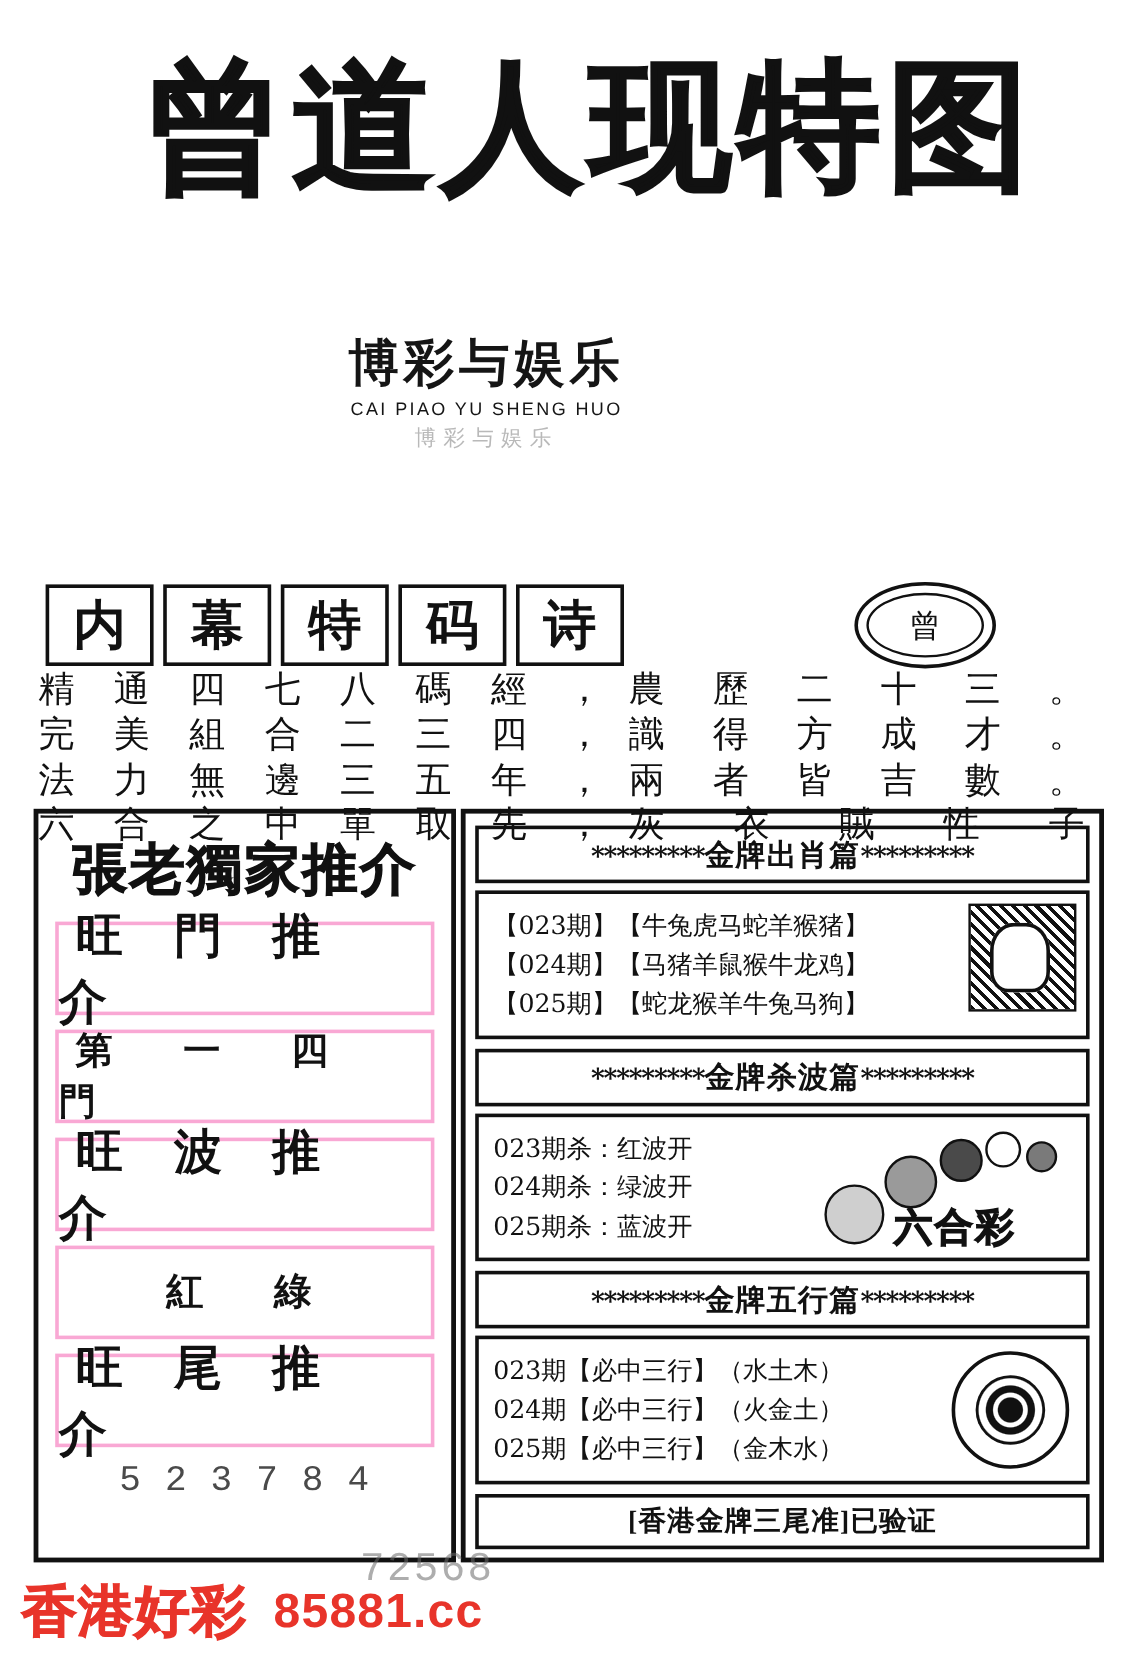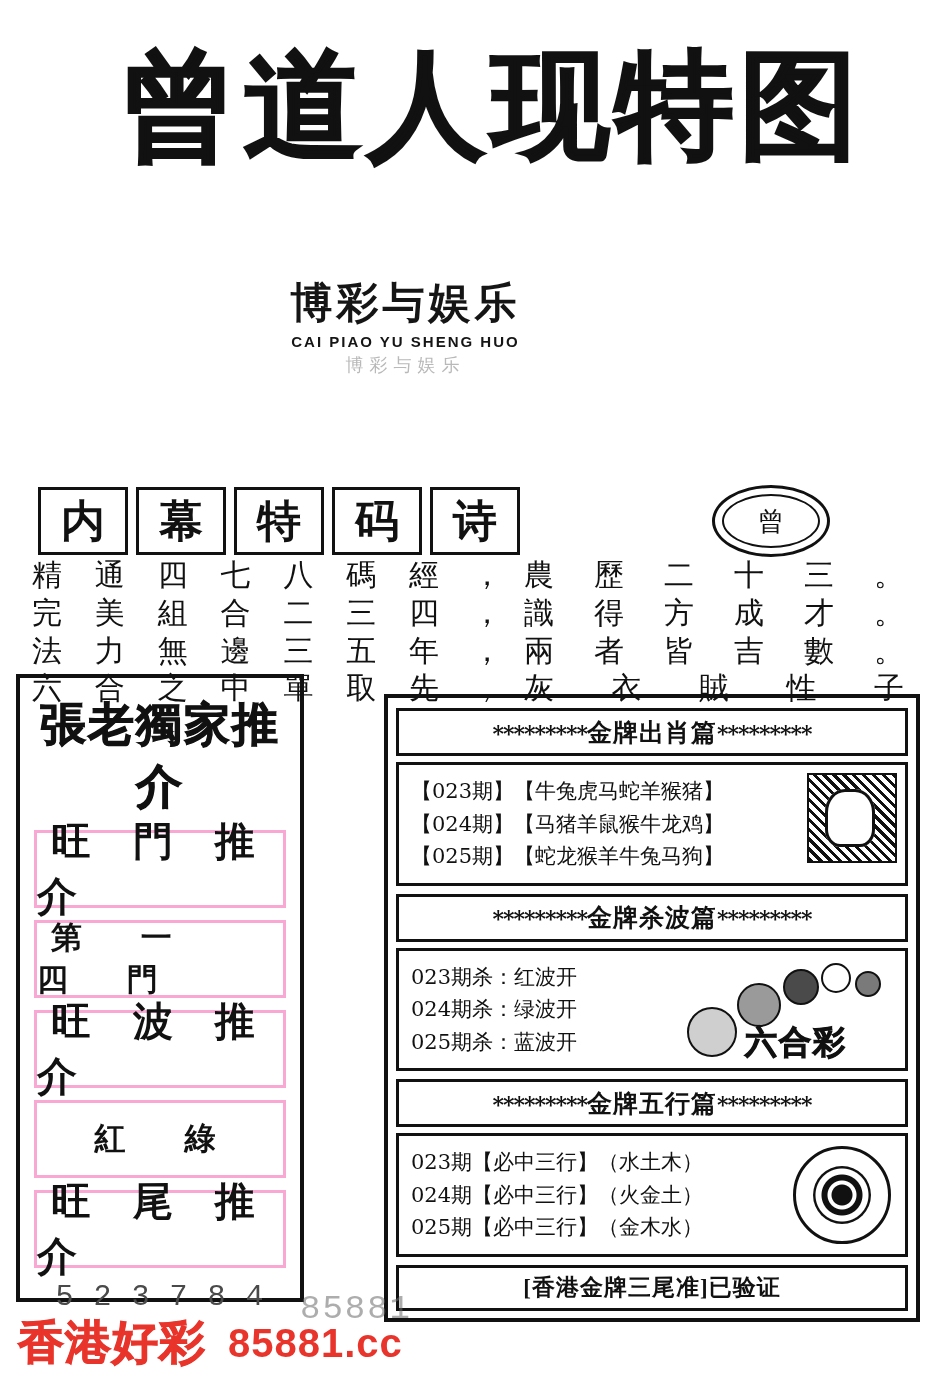--- a/index.html
+++ b/index.html
@@ -31,21 +31,21 @@
   }
   .sub-title{
     font-family:"DejaVu Serif","Liberation Serif",serif;
     font-weight:bold;
     font-size:42px;
     letter-spacing:4px;
     color:#151515;
   }
   .sub-title-pinyin{
     font-family:"Liberation Sans",sans-serif;
-    font-weight:bold;
+    font-weight:normal;
     font-size:15px;
     letter-spacing:2px;
     color:#151515;
     margin-top:2px;
     text-align:center;
   }
   .sub-title-ghost{
     font-family:"DejaVu Serif","Liberation Serif",serif;
     font-size:18px;letter-spacing:6px;color:#b9b9b9;margin-top:3px;
   }
@@ -80,21 +80,21 @@
     font-size:30px;color:#111;
     line-height:1.26;
   }
   .poem .line{display:flex;justify-content:space-between;white-space:nowrap;}
   .poem .seg{display:flex;justify-content:space-between;}
   .poem .seg.left{width:470px;}
   .poem .seg.right{width:380px;}
 
   
   .left-panel{
-    position:absolute;left:16px;top:674px;width:288px;height:628px;
+    position:absolute;left:28px;top:674px;width:352px;height:628px;
     border:4px solid #111;
     box-sizing:border-box;
     padding:10px 10px;
   }
   .left-title{
     text-align:center;
     font-family:"DejaVu Serif","Liberation Serif",serif;
     font-weight:bold;
     font-size:46px;letter-spacing:2px;color:#111;
     -webkit-text-stroke:1px #111;
@@ -110,21 +110,21 @@
   }
   .lp-row.small{font-size:31px;letter-spacing:24px;}
   .lp-foot{
     text-align:center;margin-top:4px;
     font-family:"Liberation Mono",monospace;
     font-size:30px;color:#4a4a4a;letter-spacing:1px;
   }
 
   
   .right-panel{
-    position:absolute;left:384px;top:694px;width:536px;height:628px;
+    position:absolute;left:384px;top:674px;width:536px;height:628px;
     border:4px solid #111;box-sizing:border-box;
     padding:6px;
   }
   .rp-band{
     border:3px solid #111;margin:4px 2px 6px 2px;height:42px;
     display:flex;align-items:center;justify-content:center;
   }
   .band-text{
     font-family:"DejaVu Serif","Liberation Serif",serif;
     font-weight:bold;font-size:22px;color:#111;letter-spacing:1px;
@@ -367,19 +367,19 @@
         <div class="flower"></div>
       </div>
       <div class="rp-line">023期【必中三行】（水土木）</div>
       <div class="rp-line">024期【必中三行】（火金土）</div>
       <div class="rp-line">025期【必中三行】（金木水）</div>
     </div>
 
     <div class="rp-footer">[香港金牌三尾准]已验证</div>
   </div>
 
-  <div class="wm-ghost">85881</div>
+  <div class="wm-ghost">72568</div>
   <div class="wm">
     <div class="wm-cn">香港好彩</div>
     <div class="wm-num">85881.cc</div>
   </div>
 
 </div>
 
 </body></html>

